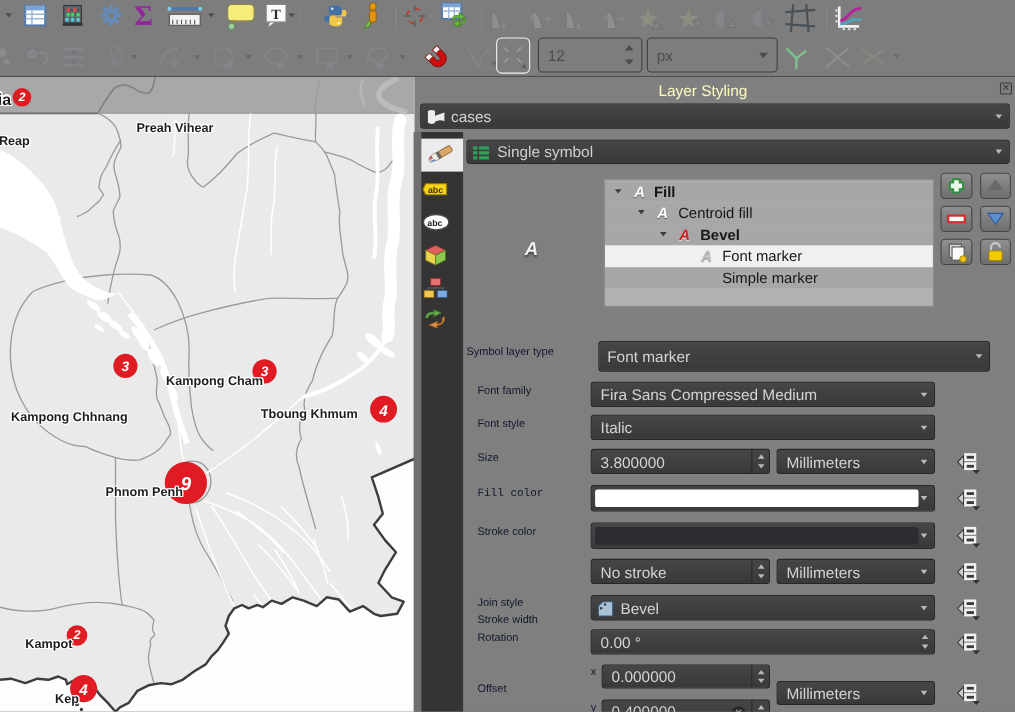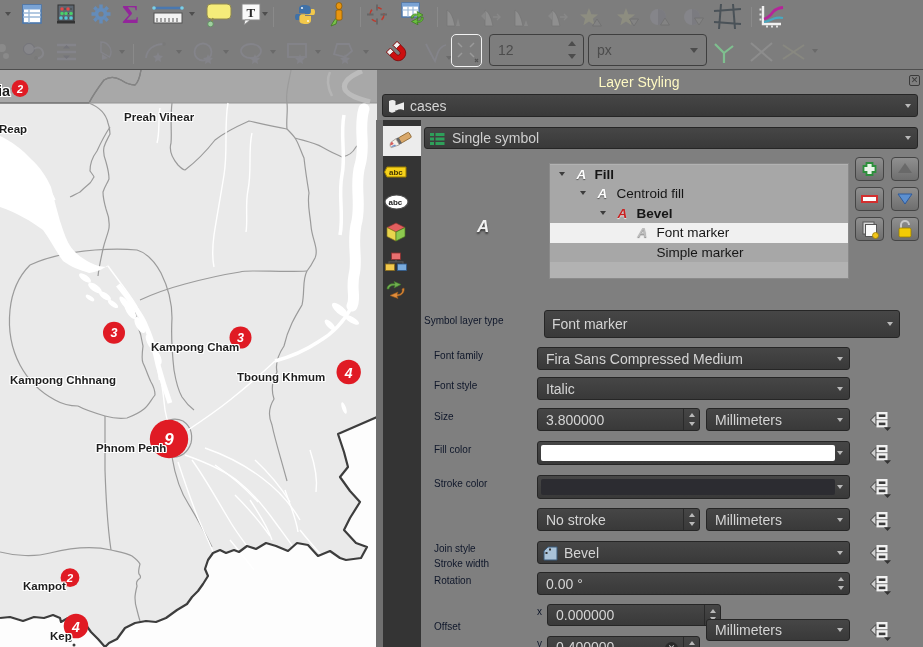--- a/index.html
+++ b/index.html
@@ -524,21 +524,21 @@
         <span class="darr"></span>
     </div>
     <svg class="ovr" style="left:491px; top:338px;" viewBox="0 0 28 24">
       <polygon points="6.5,12 12,6.5 12,17.5" fill="#cdcdcd" stroke="#3a3a3a" stroke-width="1"></polygon>
       <rect x="12.5" y="4" width="11" height="7.2" fill="#f2f2f2"></rect>
         <rect x="14.8" y="6.4" width="6.6" height="2.6" fill="#3a3a3a"></rect>
       <rect x="12.5" y="12.2" width="11" height="7.2" fill="#f2f2f2"></rect>
         <rect x="14.8" y="14.6" width="6.6" height="2.6" fill="#3a3a3a"></rect>
       <polygon points="20,19.2 27,19.2 23.5,23" fill="#333333"></polygon>
     </svg>
-    <div class="flabel" style="left:61px; top:374px;">Fill color</div>
+    <div class="flabel" style="left:61px; top:374px;font-family:Liberation Mono, monospace;">Fill color</div>
     <div class="dd" style="left:164px; top:371px; width:313px; height:24px;">
       <div class="abs" style="left:3px; top:3px; width:294px; height:16px; background:#ffffff; border-radius:2px;"></div>
       <span class="darr"></span>
     </div>
     <svg class="ovr" style="left:491px; top:371px;" viewBox="0 0 28 24">
       <polygon points="6.5,12 12,6.5 12,17.5" fill="#cdcdcd" stroke="#3a3a3a" stroke-width="1"></polygon>
       <rect x="12.5" y="4" width="11" height="7.2" fill="#f2f2f2"></rect>
         <rect x="14.8" y="6.4" width="6.6" height="2.6" fill="#3a3a3a"></rect>
       <rect x="12.5" y="12.2" width="11" height="7.2" fill="#f2f2f2"></rect>
         <rect x="14.8" y="14.6" width="6.6" height="2.6" fill="#3a3a3a"></rect>
@@ -606,21 +606,21 @@
     <svg class="ovr" style="left:491px; top:502px;" viewBox="0 0 28 24">
       <polygon points="6.5,12 12,6.5 12,17.5" fill="#cdcdcd" stroke="#3a3a3a" stroke-width="1"></polygon>
       <rect x="12.5" y="4" width="11" height="7.2" fill="#f2f2f2"></rect>
         <rect x="14.8" y="6.4" width="6.6" height="2.6" fill="#3a3a3a"></rect>
       <rect x="12.5" y="12.2" width="11" height="7.2" fill="#f2f2f2"></rect>
         <rect x="14.8" y="14.6" width="6.6" height="2.6" fill="#3a3a3a"></rect>
       <polygon points="20,19.2 27,19.2 23.5,23" fill="#333333"></polygon>
     </svg>
     <div class="flabel" style="left:61px; top:551px;">Offset</div>
     <div class="flabel" style="left:164px; top:536px;">x</div>
-    <div class="dd" style="left:174px; top:534px; width:174px; height:22px;">
+    <div class="dd" style="left:174px; top:534px; width:153px; height:22px;">
       <span class="txt">0.000000</span>
       <span class="spin">
           <span class="up"></span>
           <span class="dn"></span>
         </span>
     </div>
     <div class="flabel" style="left:164px; top:568px;">y</div>
     <div class="dd" style="left:174px; top:566px; width:153px; height:22px;">
       <span class="txt">0.400000</span>
       <div class="abs" style="left:117px; top:5px; width:13px; height:13px; background:#2a2a2a; border-radius:7px; color:#bbb; font-size:9px; line-height:13px; text-align:center;">✕</div>

